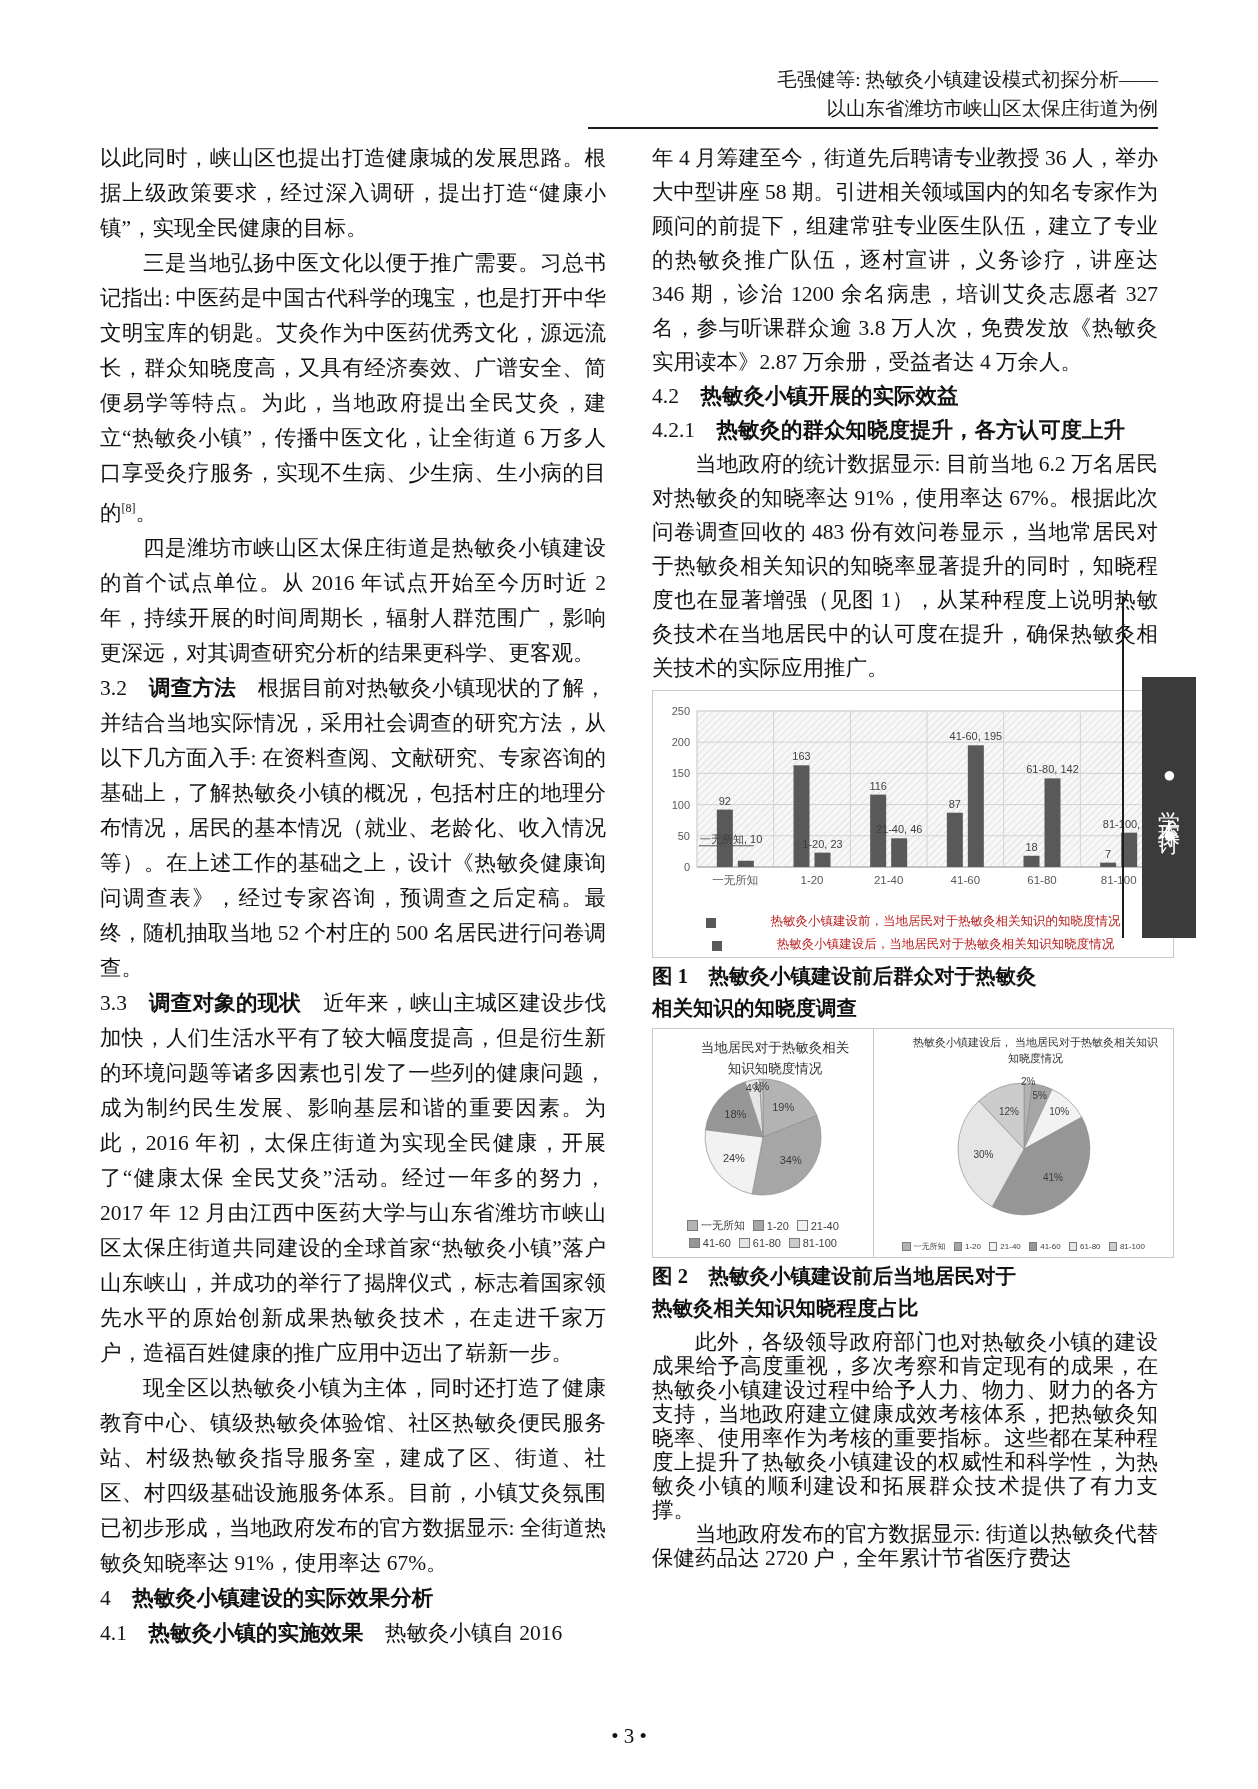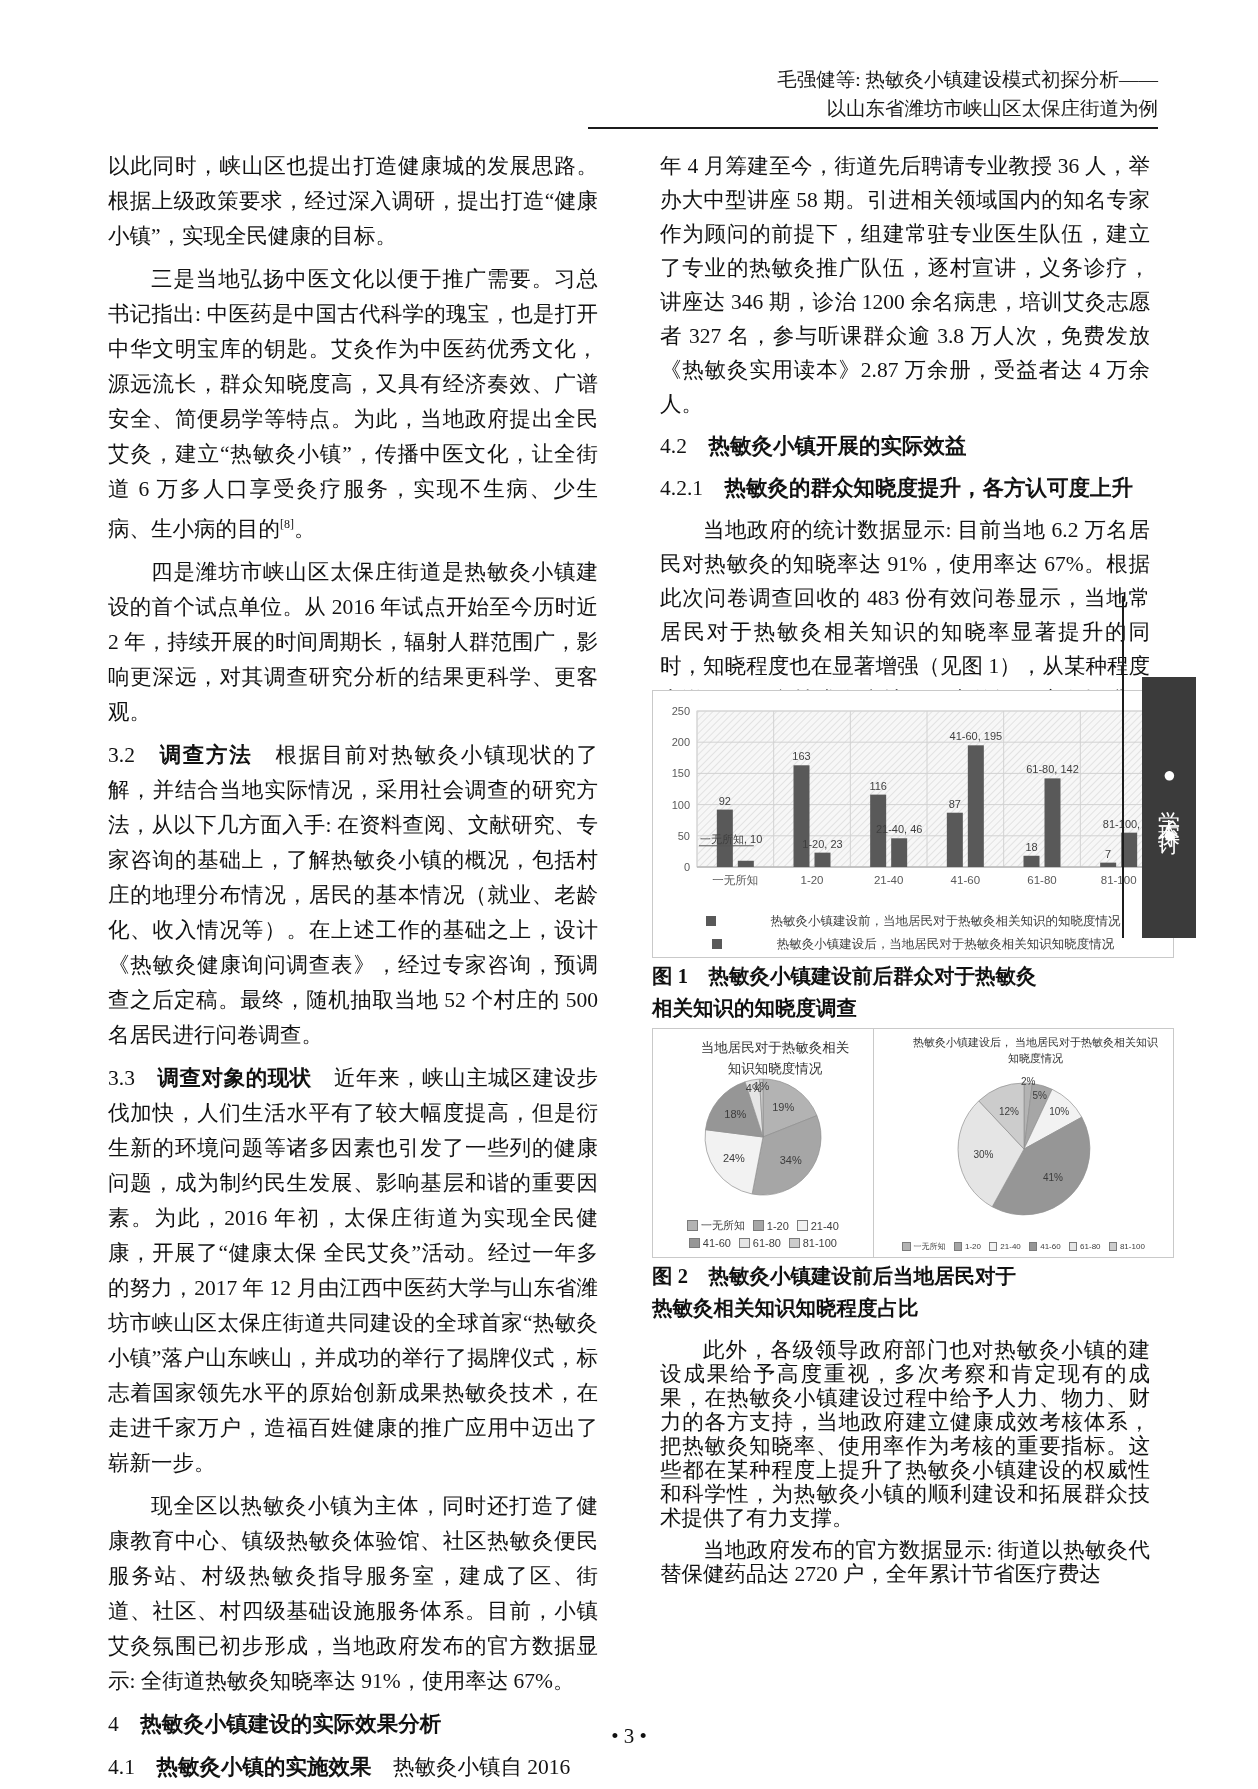--- a/index.html
+++ b/index.html
@@ -3,34 +3,34 @@
 <meta charset="utf-8">
 <style>
   html,body{margin:0;padding:0;background:#ffffff;}
   .page{position:relative;width:1258px;height:1789px;background:#fff;overflow:hidden;
         font-family:"Liberation Serif","DejaVu Serif",serif;color:#141414;}
   .hdr{position:absolute;left:588px;width:570px;text-align:right;font-size:19.5px;
        line-height:28px;color:#1a1a1a;}
   #hdr1{top:66px;} #hdr2{top:95px;}
   .hdr-rule{position:absolute;top:127px;left:588px;width:570px;height:2px;background:#1c1c1c;}
   .col{text-align:justify;font-size:21.5px;color:#121212;}
-  .col p{margin:8px;}
+  .col p{margin:0;}
   .para.ind{text-indent:2em;}
   .bd{font-weight:bold;}
   sup{font-size:12px;}
   #left-col{position:absolute;left:100px;top:141px;width:506px;line-height:35px;}
   #right-top{position:absolute;left:652px;top:141px;width:506px;line-height:34px;}
   #right-bottom{position:absolute;left:652px;top:1330px;width:506px;line-height:24px;}
   .figbox{position:absolute;left:652px;width:520px;border:1px solid #c9c9c9;background:#fff;
           font-family:"Liberation Sans","DejaVu Sans",sans-serif;}
   #fig1{top:690px;height:266px;}
   #fig1-plot{margin:2px 0 0 0;}
   .f1-legend{margin-top:-4px;}
-  .legend-row{display:flex;align-items:center;justify-content:center;font-size:12.5px;
-              color:#404040;margin-top:9px;line-height:14px;gap:48px;}
+  .legend-row{display:flex;align-items:flex-end;justify-content:center;font-size:12.5px;
+              color:#b91c1c;margin-top:9px;line-height:14px;gap:48px;}
   .lm{display:inline-block;width:10px;height:10px;background:#595959;margin-right:7px;flex:none;}
   .caption{position:absolute;left:652px;width:520px;text-align:left;font-weight:bold;
            font-size:20.5px;line-height:32px;color:#111;}
   #caption1{top:960px;} #caption2{top:1260px;}
   #fig2{top:1028px;height:228px;display:flex;}
   .p-left{width:220px;border-right:1px solid #c9c9c9;position:relative;}
   .p-right{flex:1;position:relative;}
   .pie-title{position:absolute;top:8px;left:12px;width:100%;text-align:center;color:#333;}
   .p-left .pie-title{font-size:13.5px;line-height:21px;}
   .p-right .pie-title{top:5px;font-size:11px;line-height:16px;padding:0 4px;box-sizing:border-box;}

